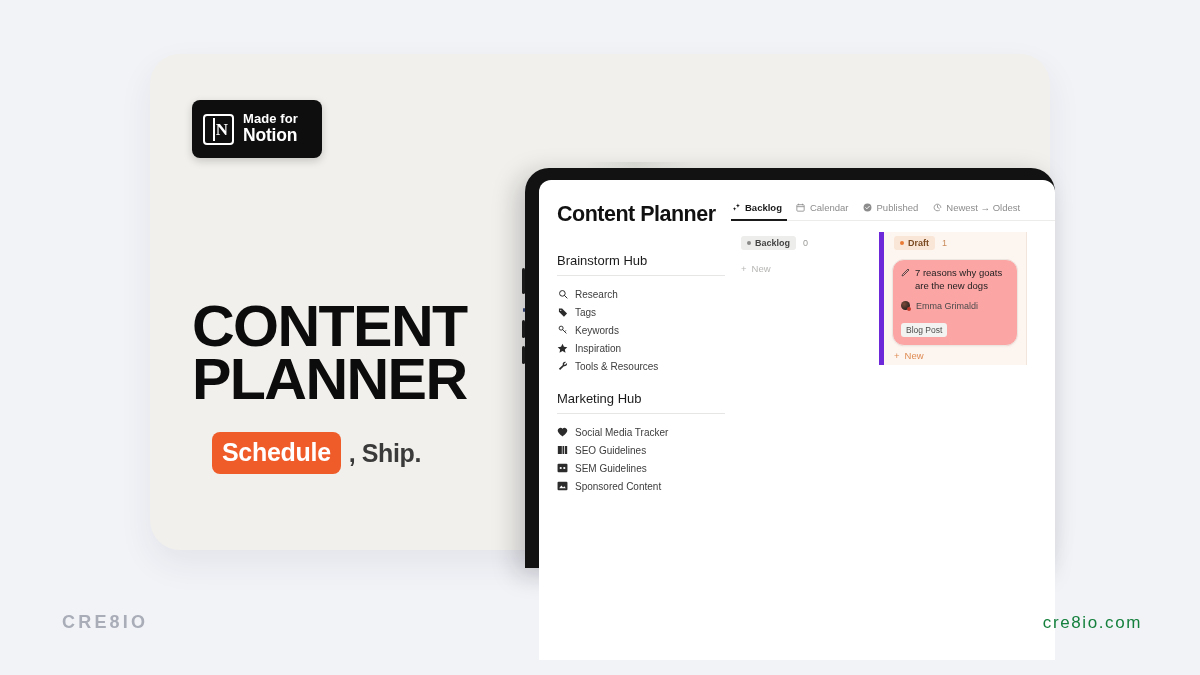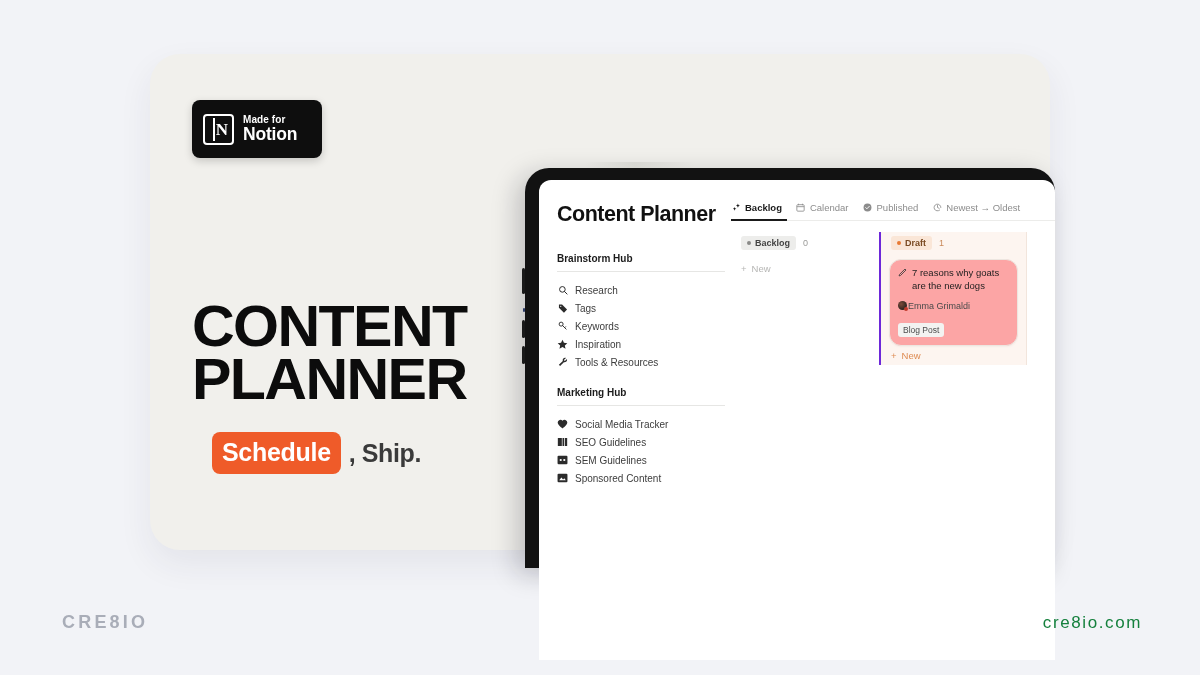--- a/index.html
+++ b/index.html
@@ -46,21 +46,21 @@
     content: "";
     position: absolute; left: 2px; top: 2px;
     width: 6px; height: 23px;
     border-right: 2.2px solid #fff;
   }
   .notion-glyph span {
     font-size: 17px; font-weight: bold; color: #fff;
     margin-left: 7px; line-height: 1; font-family: "Liberation Serif", serif;
   }
   .notion-text { color: #fff; line-height: 1.12; }
-  .notion-text .made { font-size: 10px; font-weight: 600; letter-spacing: .1px; }
+  .notion-text .made { font-size: 13px; font-weight: 600; letter-spacing: .1px; }
   .notion-text .name { font-size: 17.5px; font-weight: 700; letter-spacing: -.2px; }
 
   
   .headline {
     position: absolute;
     left: 42px; top: 245px;
     width: 330px;
   }
   .headline h1 {
     font-size: 58px;
@@ -131,21 +131,21 @@
   }
 
   
   .np { display: flex; width: 100%; padding: 22px 0 0 0; }
   .np-left { width: 186px; padding-left: 18px; flex: none; }
   .np-title {
     font-size: 21.5px; font-weight: 700; color: #111;
     letter-spacing: -.5px; margin-bottom: 26px; white-space: nowrap;
   }
   .sec-head {
-    font-size: 10px; font-weight: 700; color: #1b1b1b;
+    font-size: 13px; font-weight: 400; color: #1b1b1b;
     margin-bottom: 7px;
   }
   .sec-rule { height: 1px; background: #E6E6E4; margin-bottom: 9px; }
   .nav-item {
     display: flex; align-items: center; gap: 7px;
     font-size: 10px; color: #3C3C3C;
     padding: 3.5px 0; line-height: 1.1;
   }
   .nav-ico {
     width: 11px; height: 11px; flex: none;
@@ -170,21 +170,21 @@
   }
   .tab.active { color: #1A1A1A; font-weight: 700; }
   .tab.active::after {
     content: ""; position: absolute; bottom: -1px; left: 0;
     width: 56px; height: 1.6px; background: #1A1A1A;
   }
   .tab .ti { width: 10px; height: 10px; display:flex; align-items:center; justify-content:center; }
 
   .cols { display: flex; margin-top: 11px; }
   .col { width: 148px; flex: none; padding: 0 8px; }
-  .col.draft { background: #FDF5F0; border-left: 2px solid #6d28d9; border-right:1px solid #F2E5DC; }
+  .col.draft { background: #FDF5F0; border-left: 5px solid #6d28d9; border-right:1px solid #F2E5DC; }
   .col-head { display: flex; align-items: center; gap: 7px; padding: 4px 2px 9px; }
   .chip {
     display: inline-flex; align-items: center; gap: 4px;
     font-size: 9px; font-weight: 700;
     border-radius: 3px; padding: 2px 6px;
   }
   .chip.backlog { background: #EDEDEB; color: #444; }
   .chip.draft   { background: #FAE6D7; color: #7A4A22; }
   .dot { width: 4px; height: 4px; border-radius: 50%; flex:none; }
   .dot.grey { background: #8A8A88; }
@@ -202,21 +202,21 @@
     background: #fca5a5; border: 1px solid #EDE6E0;
     border-radius: 12px; padding: 7px 8px 8px;
     box-shadow: 0 1px 2px rgba(0,0,0,.04);
   }
   .card-title {
     display: flex; gap: 5px; font-size: 9.5px; color: #1E1E1E;
     line-height: 1.35; margin-bottom: 8px;
   }
   .card-title .pen { flex: none; margin-top: 1px; }
   .card-person {
-    display: flex; align-items: center; gap: 1px;
+    display: flex; align-items: center; gap: 6px;
     font-size: 9px; color: #4A4A4A; margin-bottom: 8px;
   }
   .avatar {
     width: 9px; height: 9px; border-radius: 50%;
     background: radial-gradient(circle at 35% 35%, #7d4a3a, #2c2420 70%);
     flex: none; position: relative;
   }
   .avatar::after{
     content:""; position:absolute; right:-1px; bottom:-1px;
     width:4px; height:4px; border-radius:50%; background:#C0392B;

